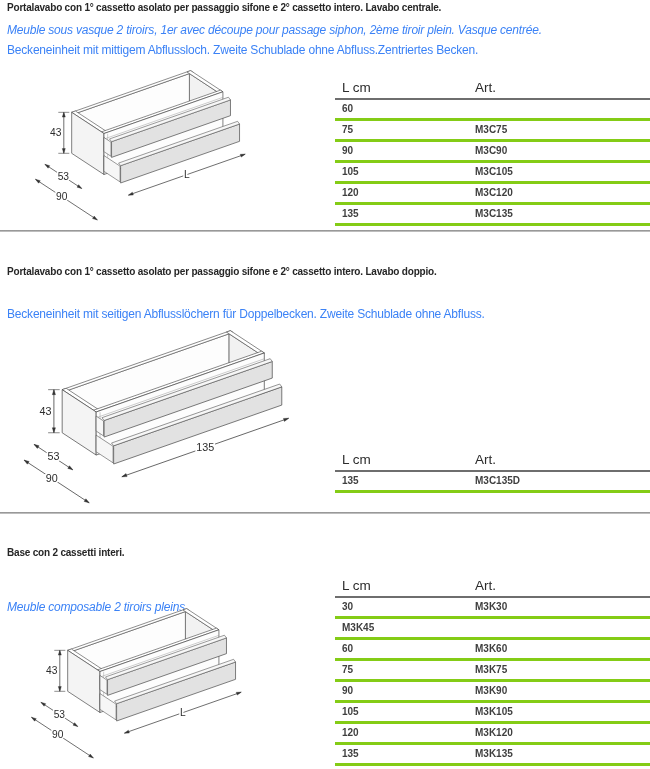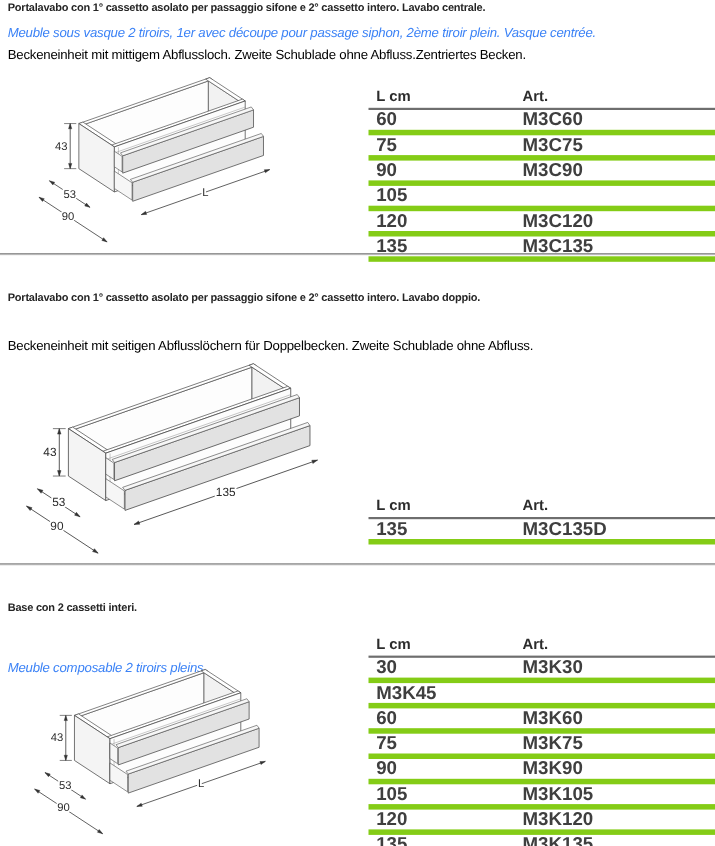--- a/index.html
+++ b/index.html
@@ -2,29 +2,29 @@
 <html><head>
 <meta charset="utf-8">
 <style>
   html,body{margin:0;padding:0;background:#fff;}
   .page{
     position:relative;width:650px;height:769px;overflow:hidden;background:#fff;
     font-family:"Liberation Sans", sans-serif;color:#2b2b2b;
   }
   .title-it{position:absolute;left:7px;right:4px;font-size:10px;font-weight:bold;color:#262626;letter-spacing:-0.2px;white-space:nowrap;}
   .title-fr{position:absolute;left:7px;right:4px;font-size:12px;font-style:italic;color:#3b82f6;letter-spacing:-0.2px;white-space:nowrap;}
-  .title-de{position:absolute;left:7px;right:4px;font-size:12px;color:#000000;letter-spacing:-0.2px;white-space:nowrap;}
+  .title-de{position:absolute;left:7px;right:4px;font-size:12px;color:#3b82f6;letter-spacing:-0.2px;white-space:nowrap;}
   .sep{position:absolute;left:0;width:650px;height:2px;background:linear-gradient(#868686,#cfcfcf);}
   .spec-table{position:absolute;left:335px;width:315px;}
   .t-head{display:grid;grid-template-columns:133px 1fr;height:20px;line-height:20px;
     padding-left:7px;border-bottom:2px solid #6e6e6e;
-    font-size:13.5px;font-weight:bold;color:#2c2c2c;}
+    font-size:13.5px;font-weight:normal;color:#2c2c2c;}
   .t-row{display:grid;grid-template-columns:133px 1fr;height:18px;line-height:18px;
-    padding-left:7px;border-bottom:5px solid #84cc16;
-    font-size:17px;font-weight:bold;color:#3f3f3f;}
+    padding-left:7px;border-bottom:3px solid #84cc16;
+    font-size:10px;font-weight:bold;color:#3f3f3f;}
   .drawing{position:absolute;}
   svg text{font-family:"Liberation Sans", sans-serif;}
 </style>
 </head>
 <body>
 
 <div class="page">
 
   <div class="title-it" style="top:2px">Portalavabo con 1° cassetto asolato per passaggio sifone e 2° cassetto intero. Lavabo centrale.</div>
   <div class="title-fr" style="top:23px">Meuble sous vasque 2 tiroirs, 1er avec découpe pour passage siphon, 2ème tiroir plein. Vasque centrée.</div>
@@ -72,32 +72,32 @@
       <polygon points="130.0,161.1 135.0,157.3 136.3,160.9" fill="#333" stroke="#333" stroke-width="0.5" stroke-linejoin="round"></polygon>
       <text x="204.1" y="139.1" text-anchor="middle" font-size="13" fill="#2c2c2c" style="paint-order:stroke;stroke:#fff;stroke-width:4px;">L</text>
     </svg>
   <div class="spec-table" style="top:78px">
       <div class="t-head">
         <span>L cm</span>
         <span>Art.</span>
       </div>
       <div class="t-row">
         <span>60</span>
-        <span>M3C60</span>
       </div>
       <div class="t-row">
         <span>75</span>
         <span>M3C75</span>
       </div>
       <div class="t-row">
         <span>90</span>
         <span>M3C90</span>
       </div>
       <div class="t-row">
         <span>105</span>
+        <span>M3C105</span>
       </div>
       <div class="t-row">
         <span>120</span>
         <span>M3C120</span>
       </div>
       <div class="t-row">
         <span>135</span>
         <span>M3C135</span>
       </div>
     </div>

